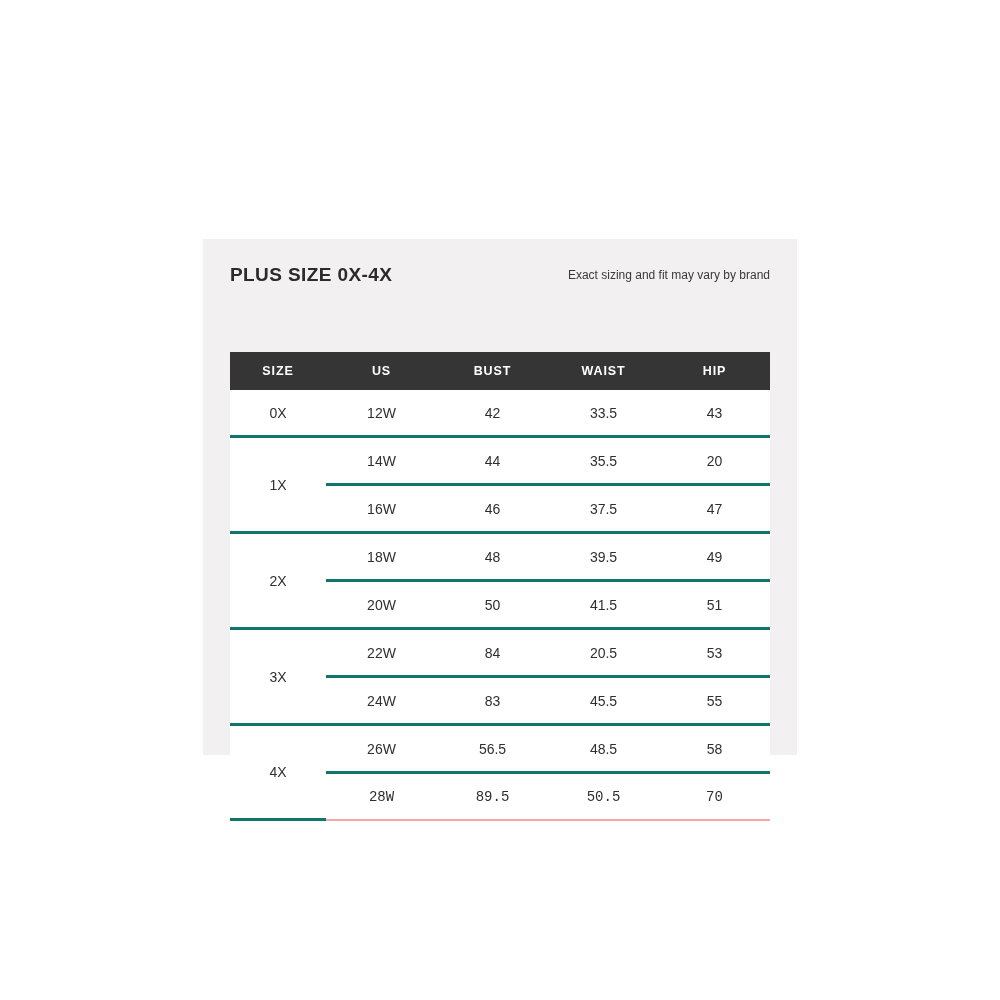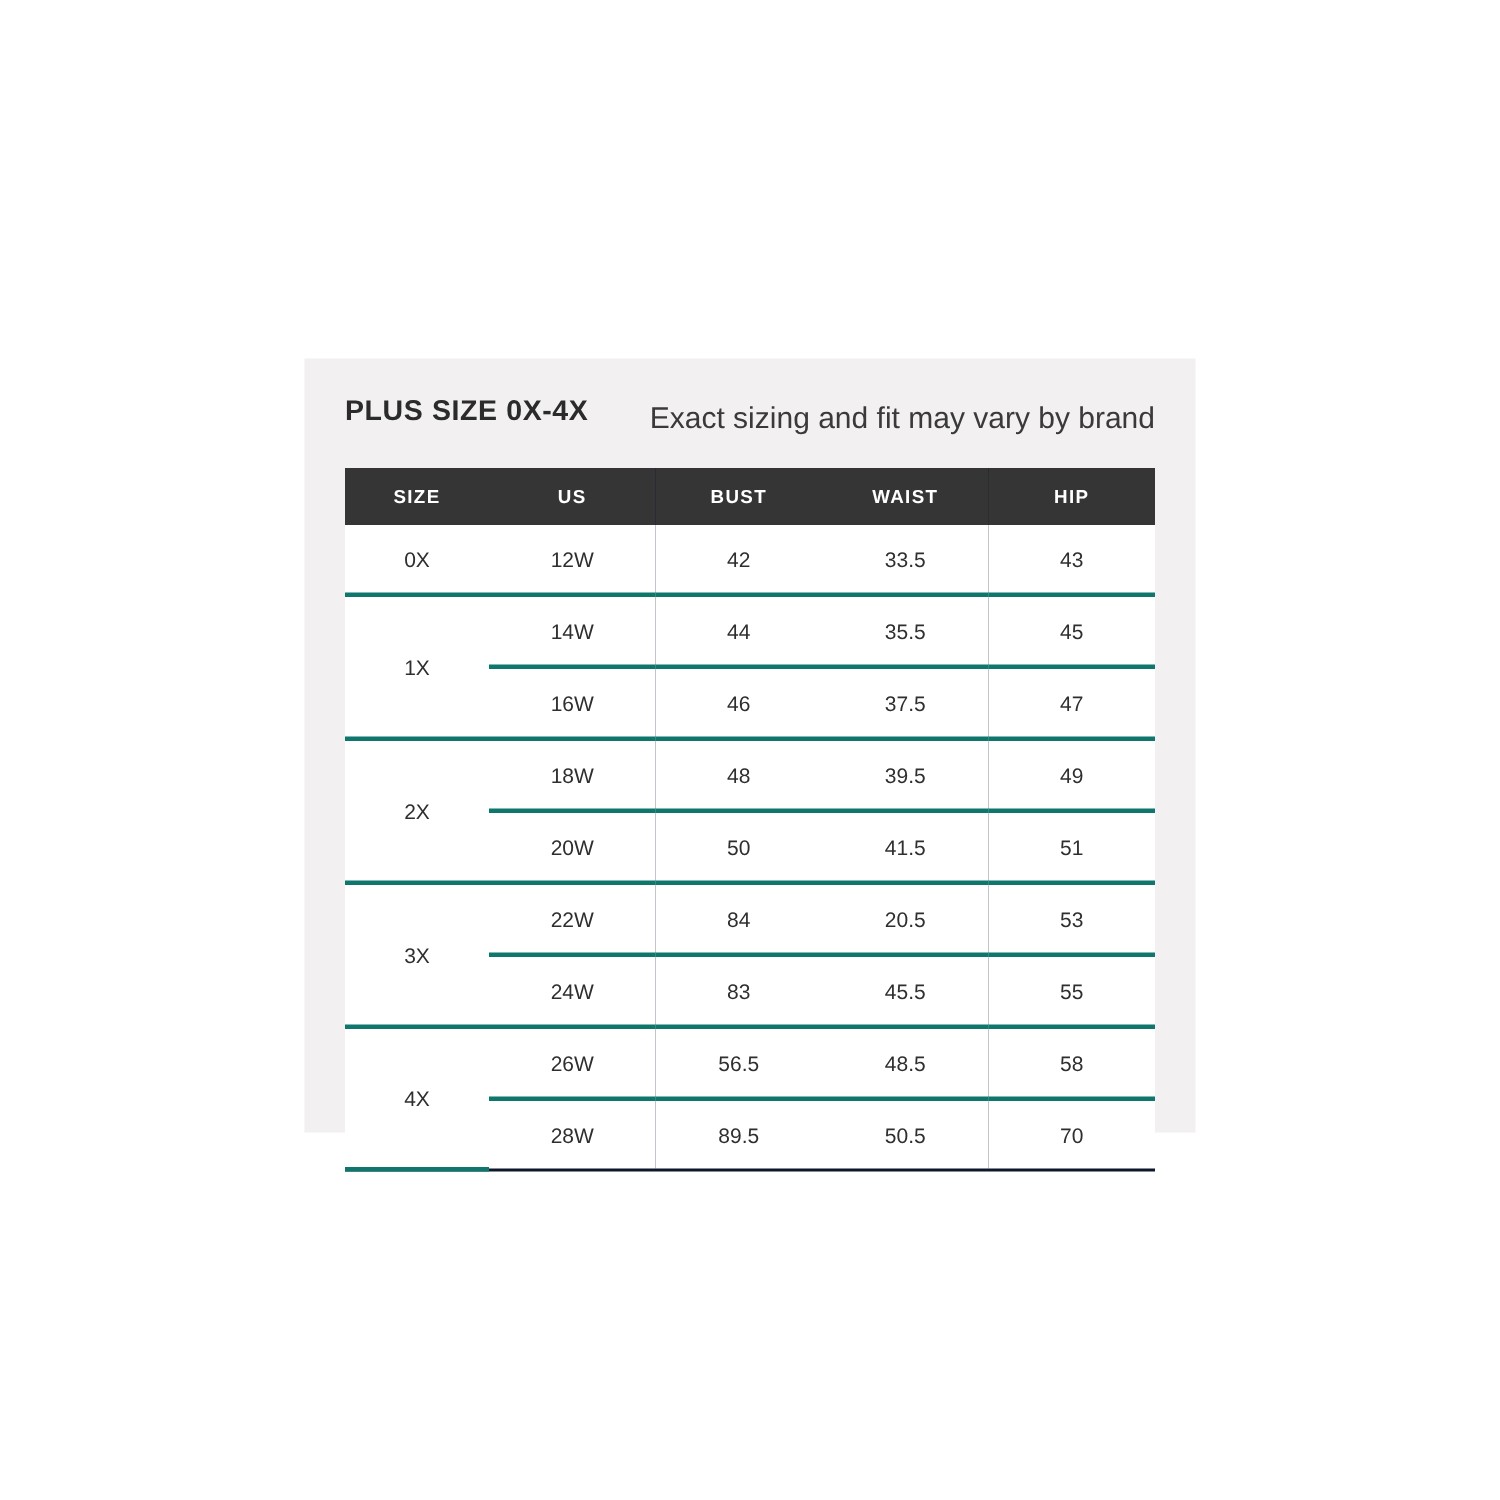--- a/index.html
+++ b/index.html
@@ -50,30 +50,31 @@
     font-weight: bold;
     letter-spacing: 0.4px;
     color: #2b2b2b;
     white-space: nowrap;
   }
 
   .chart-note {
     position: absolute;
     right: 0px;
     top: 4px;
-    font-size: 20px;
+    font-size: 12px;
     color: #3a3a3a;
     white-space: nowrap;
   }
 
   table.size-table {
     width: 540px;
     border-collapse: collapse;
     table-layout: fixed;
-    background: #0f172a;
+    background: #fca5a5;
+    margin-top: 40px;
   }
 
   table.size-table thead th {
     background: #353535;
     color: #ffffff;
     font-size: 12.5px;
     font-weight: bold;
     letter-spacing: 0.9px;
     height: 36px;
     text-align: center;
@@ -85,20 +86,21 @@
     text-align: center;
     vertical-align: middle;
     font-size: 14px;
     color: #2f2f2f;
     background: #ffffff;
     border-bottom: 3px solid #0f766e;
   }
 
   table.size-table tbody tr:last-child td {
     border-bottom: none;
+    font-family: Liberation Mono, monospace;
   }
 
   
   td.size-cell {
     font-size: 14px;
     color: #2f2f2f;
     border-bottom: 1px solid #eceaea;
   }
 
   td.no-bottom {
@@ -154,21 +156,21 @@
             <td>42</td>
             <td>33.5</td>
             <td>43</td>
           </tr>
 
           <tr>
             <td class="size-cell" rowspan="2">1X</td>
             <td class="sub-divider">14W</td>
             <td class="sub-divider">44</td>
             <td class="sub-divider">35.5</td>
-            <td class="sub-divider">45</td>
+            <td class="sub-divider">20</td>
           </tr>
           <tr>
             <td>16W</td>
             <td>46</td>
             <td>37.5</td>
             <td>47</td>
           </tr>
 
           <tr>
             <td class="size-cell" rowspan="2">2X</td>

